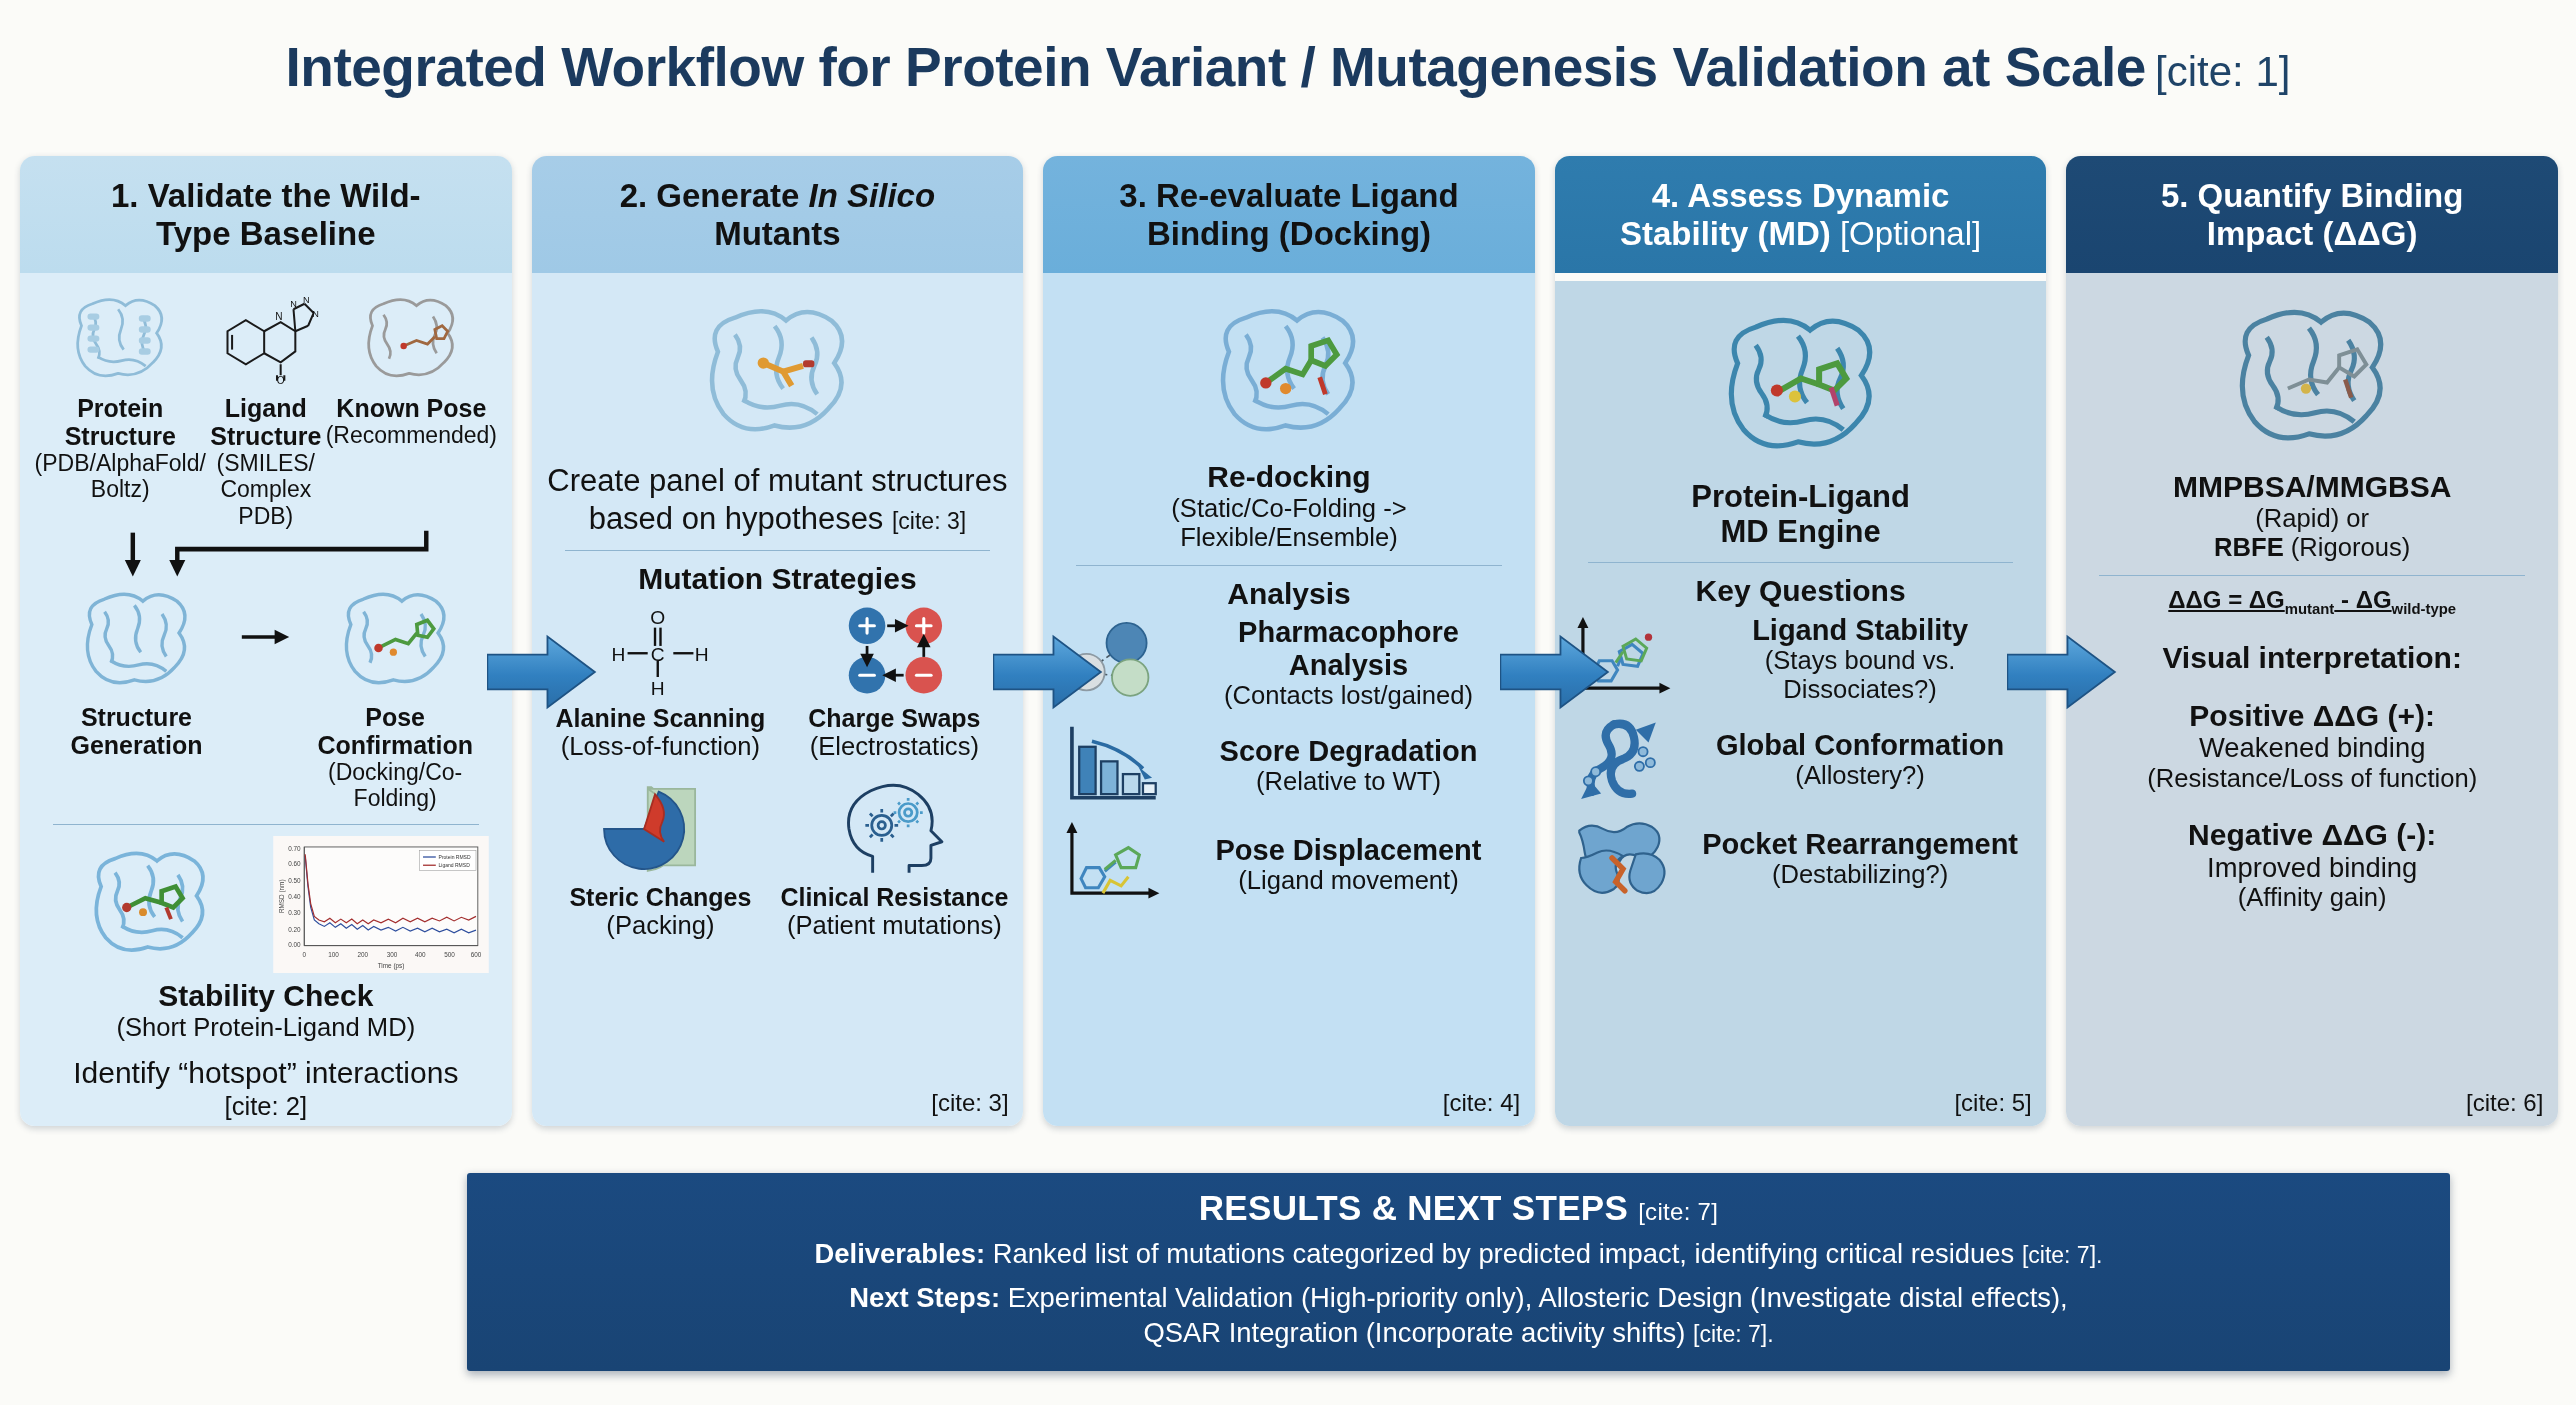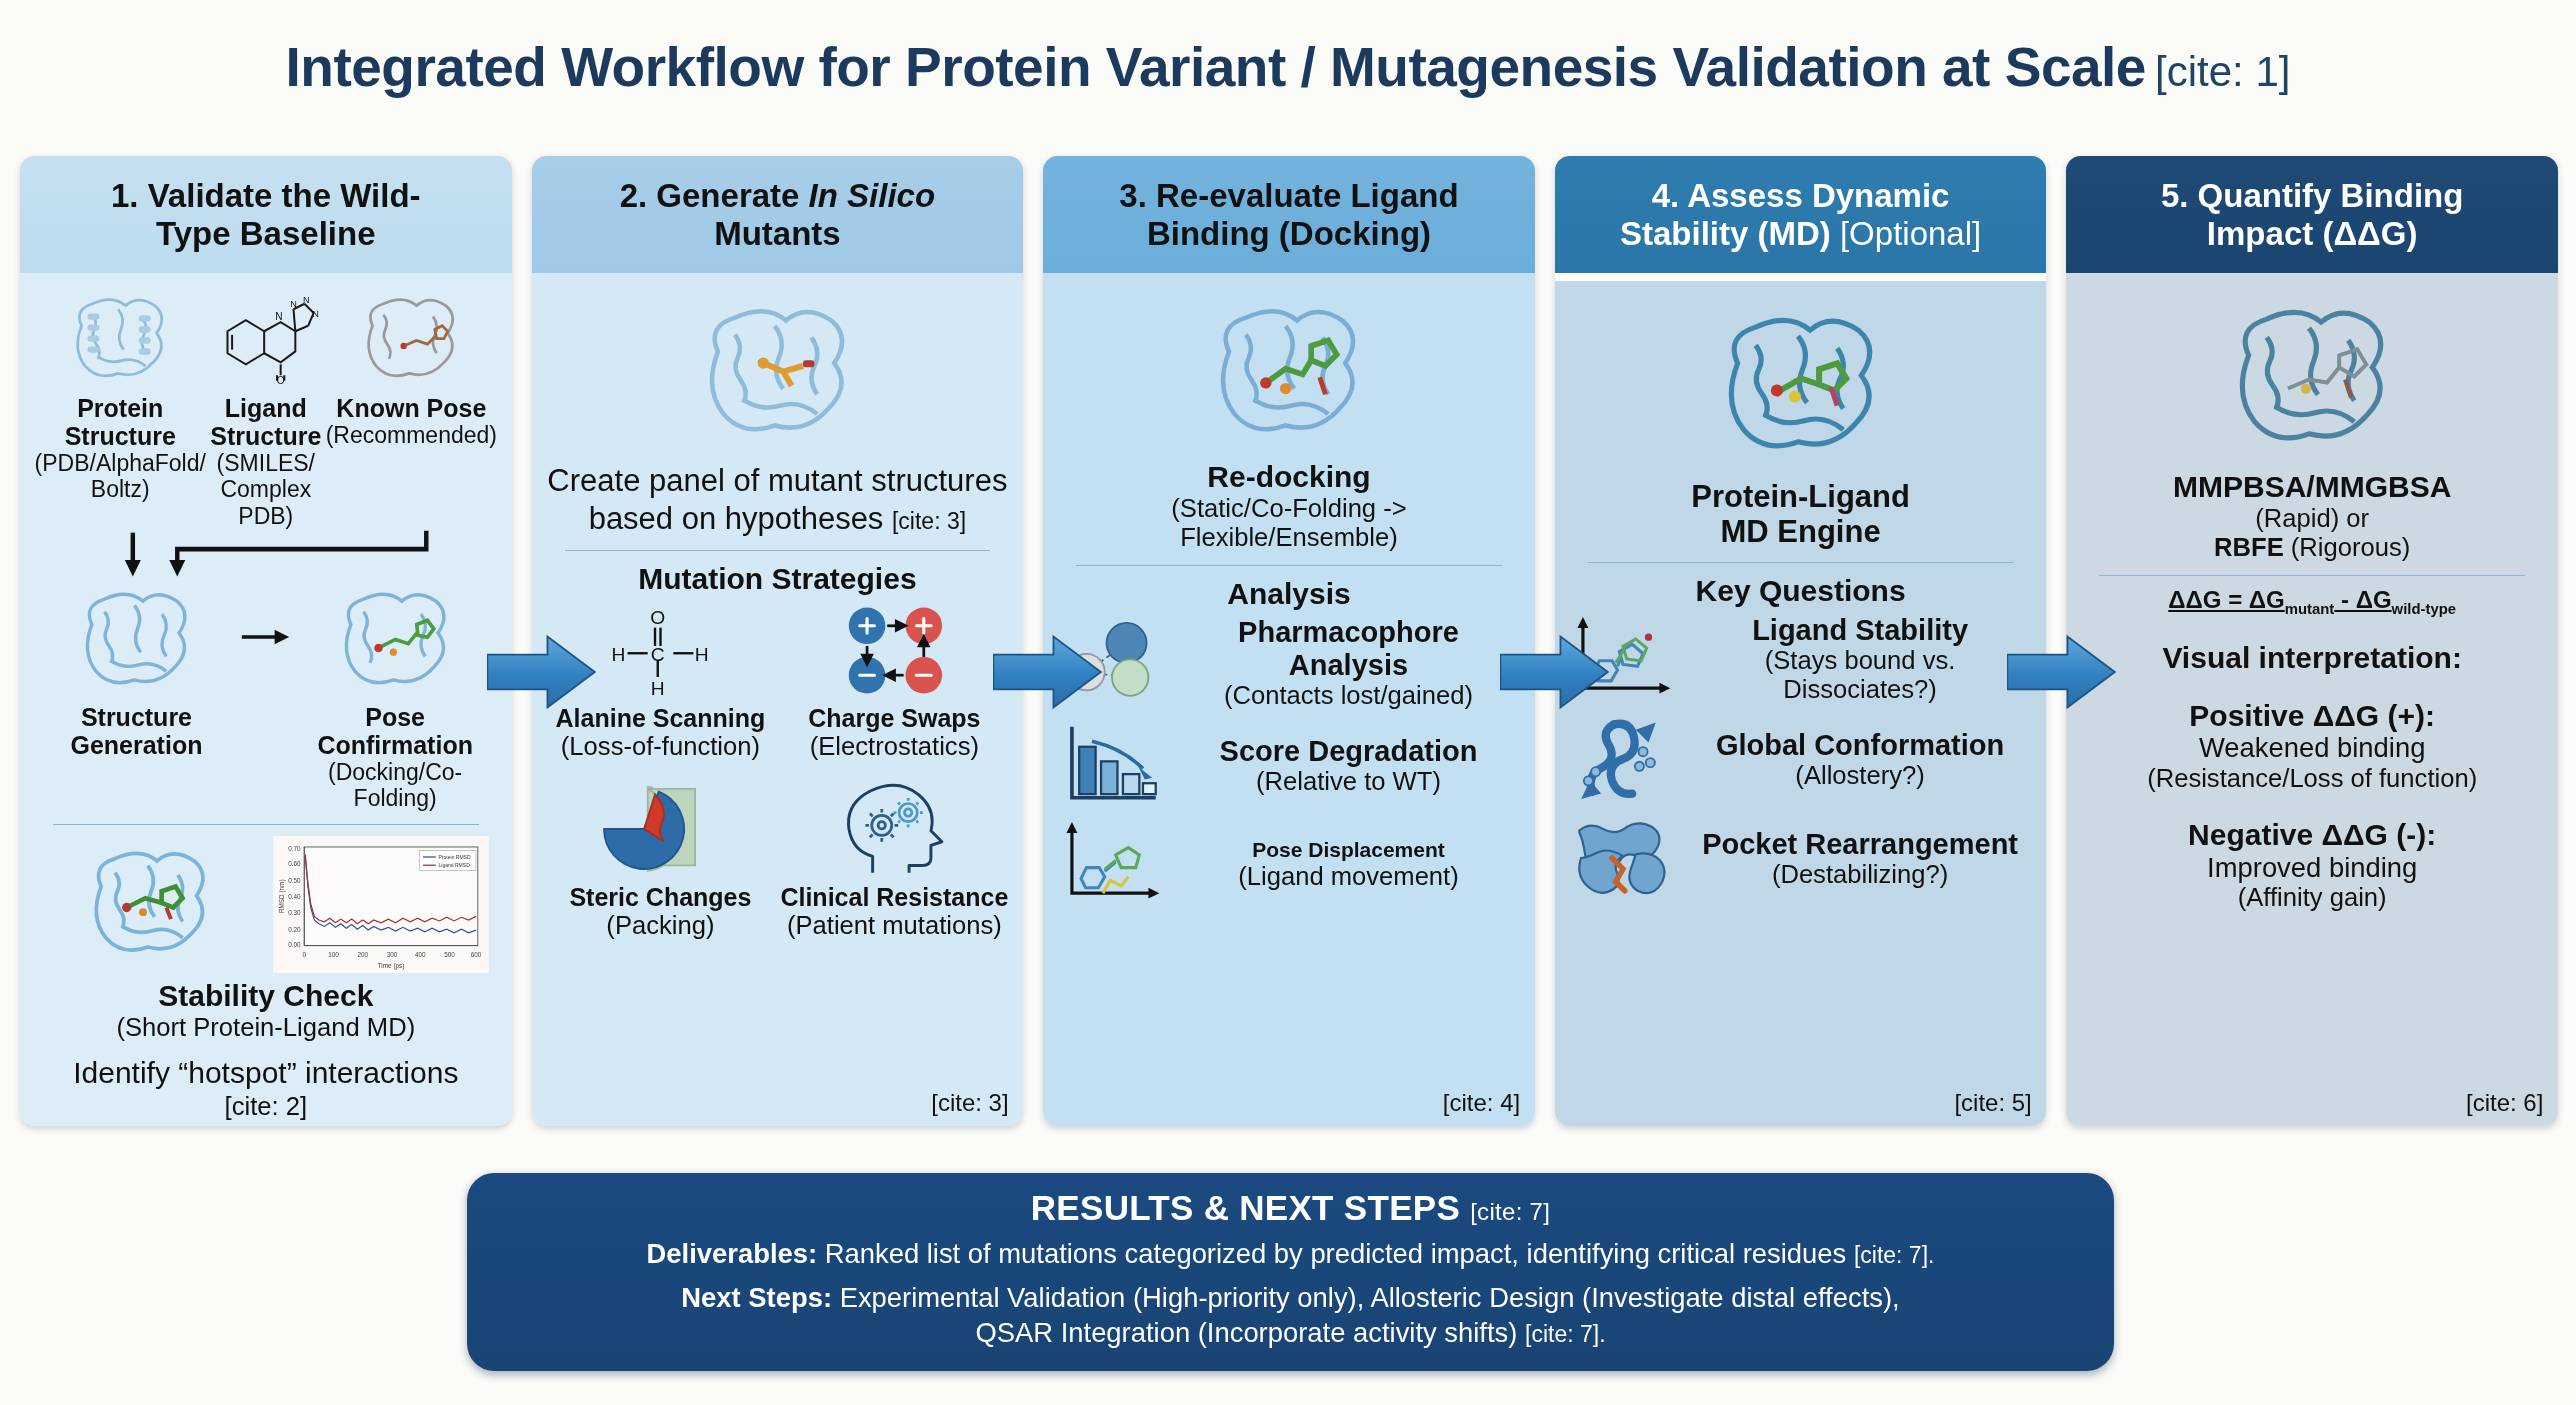--- a/index.html
+++ b/index.html
@@ -107,23 +107,23 @@
   .iconrow .tx { flex: 1; text-align:center; }
 
   
   .conn {
     position: absolute; top: 631px; width: 110px; height: 82px; z-index: 20;
   }
 
   
   .banner {
     position: absolute; left: 467px; top: 1173px;
-    width: 1647px; padding: 14.6px 27.4px 20px;
+    width: 1983px; padding: 14.6px 27.4px 20px;
     background: linear-gradient(180deg,#1b4a80,#194474);
-    border-radius: 27px; color: #fff; text-align: center;
+    border-radius: 3px; color: #fff; text-align: center;
     box-shadow: 0 3.7px 8.2px rgba(20,40,70,.35);
   }
   .banner-title { font-size: 35px; font-weight: bold; letter-spacing:0.3px; }
   .banner-title .cite-inline { font-size: 24px; font-weight: normal; }
   .banner-line { font-size: 27.4px; line-height: 1.3; margin-top: 8.2px; }
   .banner-line b { font-weight: bold; }
   .sub { font-size: 0.62em; vertical-align: sub; }
 </style>
 </head>
 <body>
@@ -528,21 +528,21 @@
                 <path d="M48 56 L60 46"></path>
               </g>
               <g fill="none" stroke="#5ba858" stroke-width="3.4">
                 <polygon points="60,38 74,30 86,38 82,52 66,52"></polygon>
                 <path d="M48 54 L60 44"></path>
               </g>
               <path d="M46 80 L54 66 L66 72 L74 62" stroke="#d8c435" stroke-width="3.4" fill="none"></path>
             </svg>
           </div>
           <div class="tx">
-            <div class="b-bold" style="font-size:21px;">Pose Displacement</div>
+            <div class="b-bold" style="font-size:29px;">Pose Displacement</div>
             <div class="b-norm">(Ligand movement)</div>
           </div>
         </div>
 
         <div class="cite-right">[cite: 4]</div>
       </div>
     </div>
 
     <div class="card c4">
       <div class="card-head">

